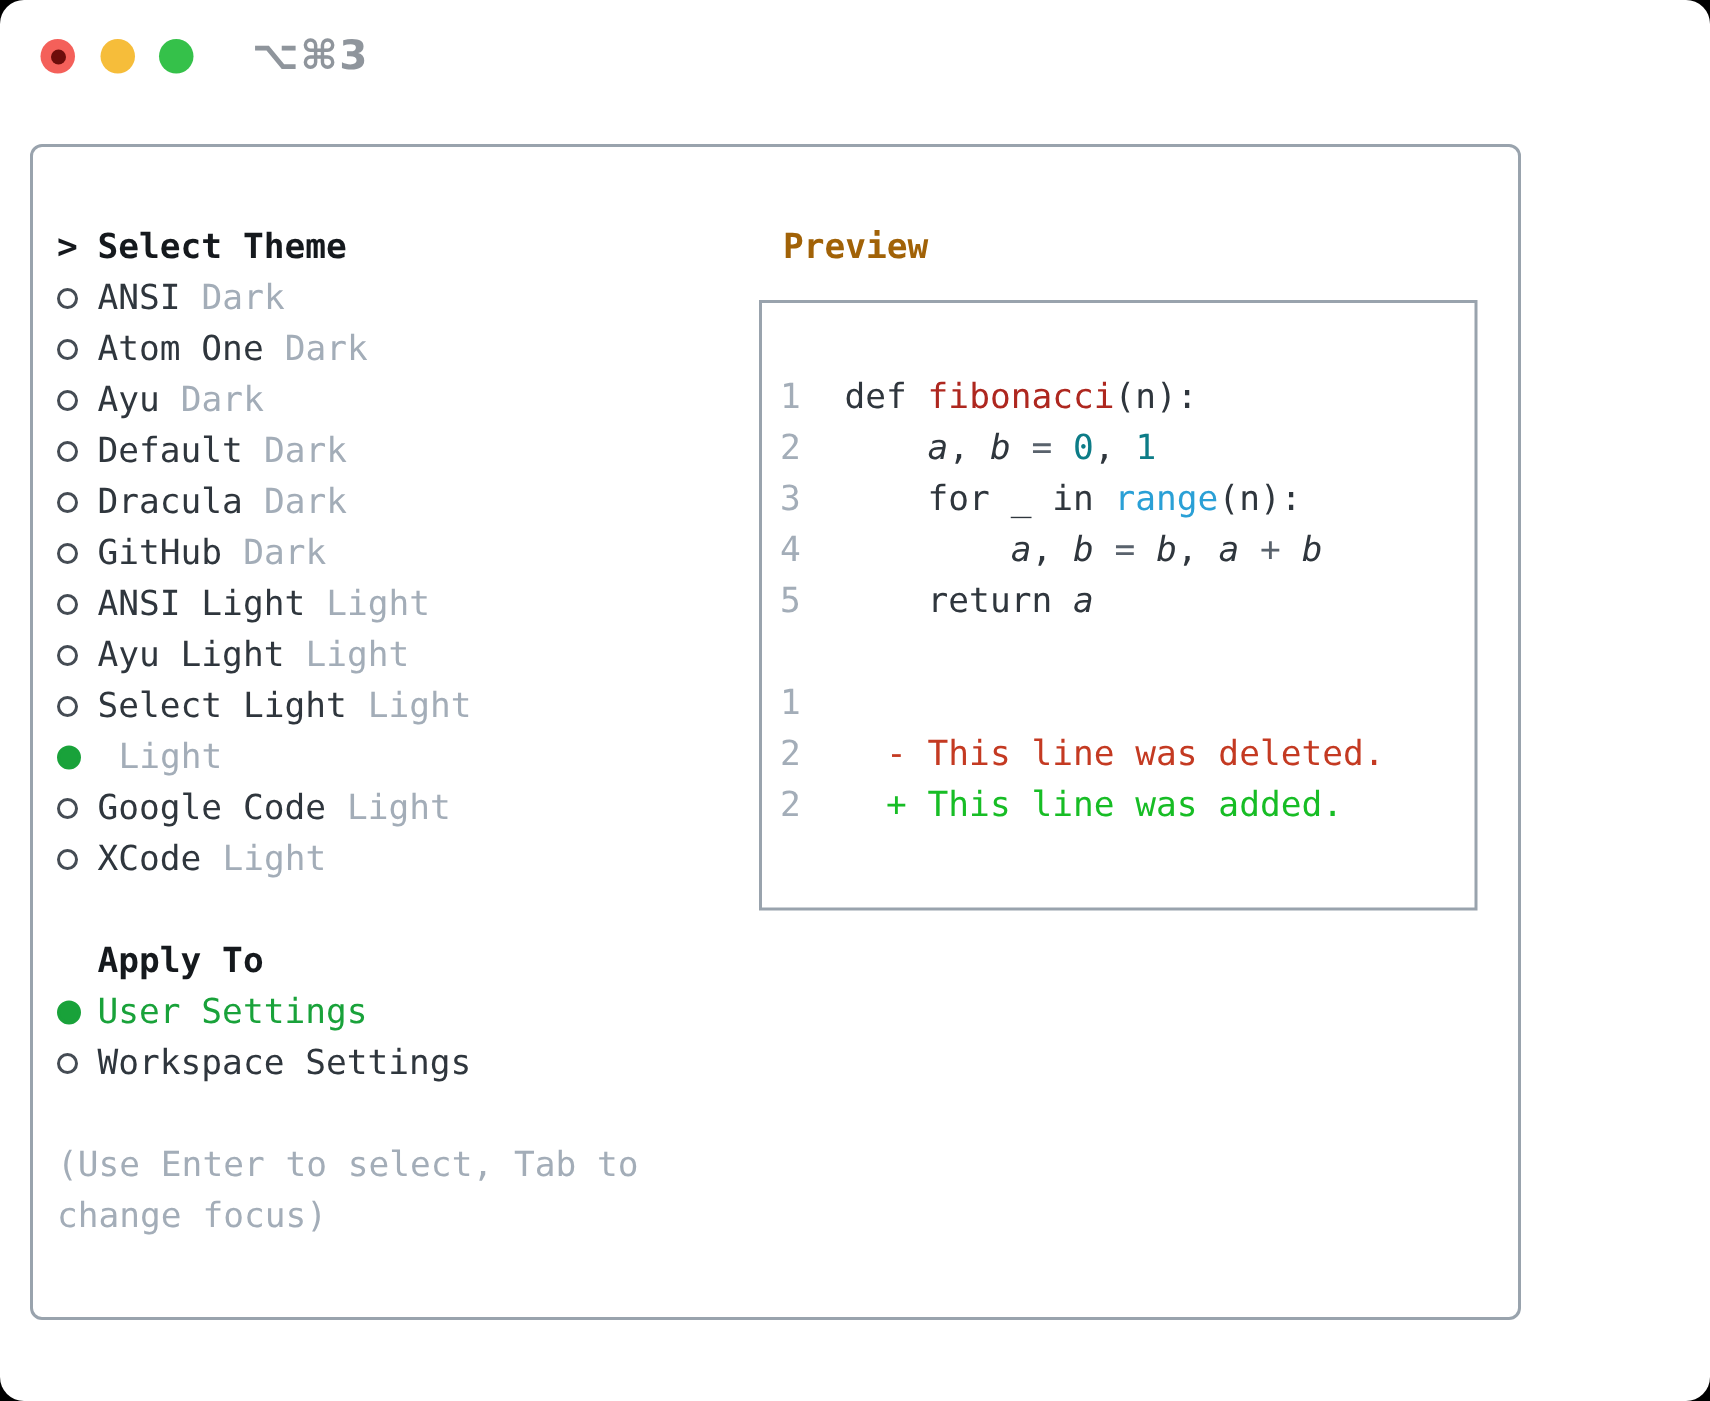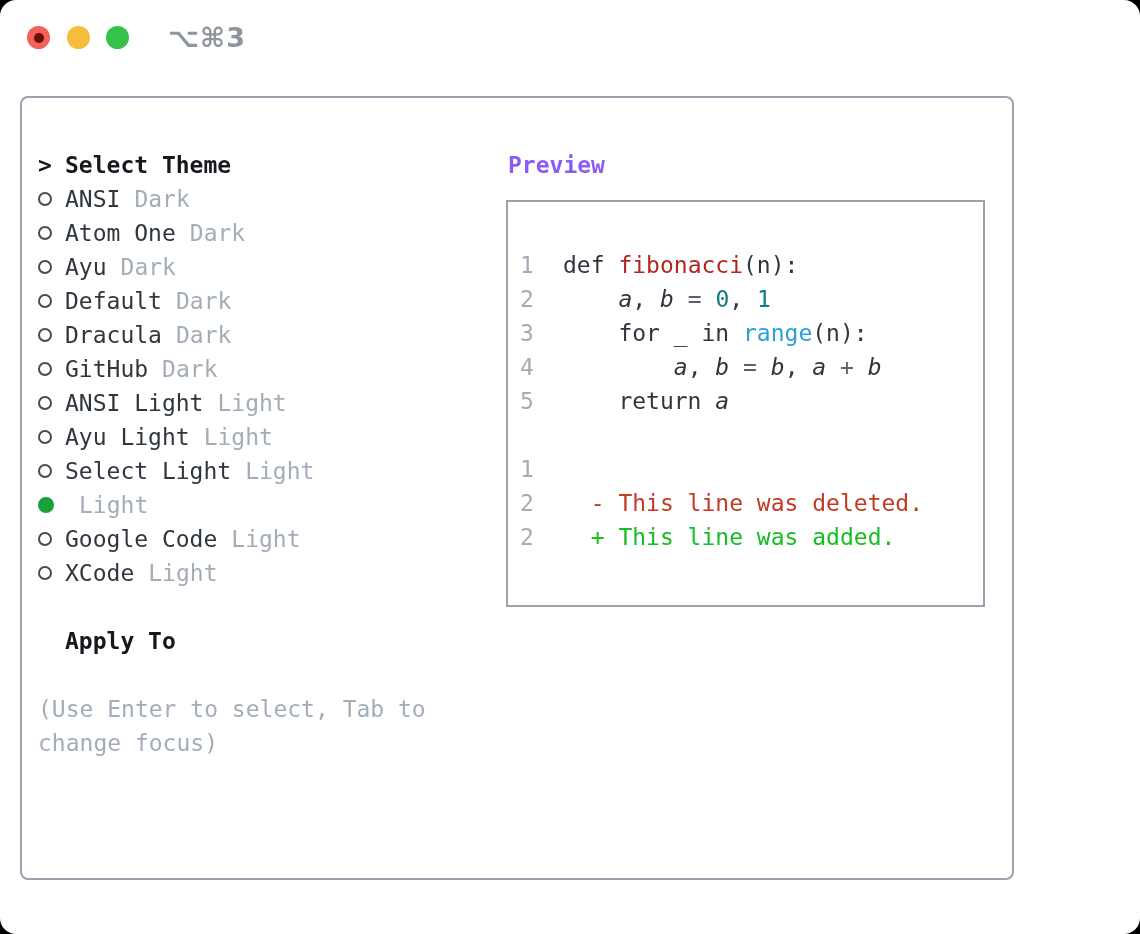--- a/index.html
+++ b/index.html
@@ -37,22 +37,22 @@
   .head { font-weight:700; color:#15191d; }
   .caret { font-weight:700; color:#15191d; }
   .radio { width:14px; height:14px; border:2.5px solid #454c54; border-radius:50%; }
   .selected .radio { background:#19a23a; border-color:#19a23a; width:16px; height:16px; }
   .t-name { color:#2f363d; }
   .selected .t-name { color:#19a23a; }
   .t-suffix { color:#a3adb8; margin-left:14px; }
   .help { color:#a3adb8; height:34px; line-height:34px; white-space:pre; }
   
   .preview-head {
-    position:absolute; left:486px; top:50px; height:34px; line-height:34px;
-    font-size:23px; font-weight:700; color:#8b5cf6;
+    position:absolute; left:500px; top:50px; height:34px; line-height:34px;
+    font-size:23px; font-weight:700; color:#a16207;
   }
   .preview-box {
     position:absolute; left:484px; top:102px; width:479px; height:407px;
     border:2px solid #99a3ad; background:#fff;
   }
   .code { padding:46px 0 0 12px; font-size:23px; }
   .cline { display:flex; height:34px; align-items:center; }
   .ln { width:43px; flex:none; color:#a3adb8; white-space:pre; }
   .lc { white-space:pre; }
   .seg-default  { color:#2f363d; }
@@ -100,20 +100,24 @@
           <div class="row item"><span class="mslot"><span class="radio"></span></span><span class="t-name">XCode</span><span class="t-suffix">Light</span></div>
         </div>
 
       <div class="row blank"></div>
 
       <div class="row head">
         <span class="mslot"></span>
         <span>Apply To</span>
       </div>
 
+      <div id="apply-options">
+          <div class="row item selected"><span class="mslot"><span class="radio"></span></span><span class="t-name">User Settings</span></div>
+          <div class="row item"><span class="mslot"><span class="radio"></span></span><span class="t-name">Workspace Settings</span></div>
+        </div>
 
       <div class="row blank"></div>
 
       <div class="help">(Use Enter to select, Tab to</div>
       <div class="help">change focus)</div>
     </div>
 
     <div class="preview-head">Preview</div>
 
     <div class="preview-box">

